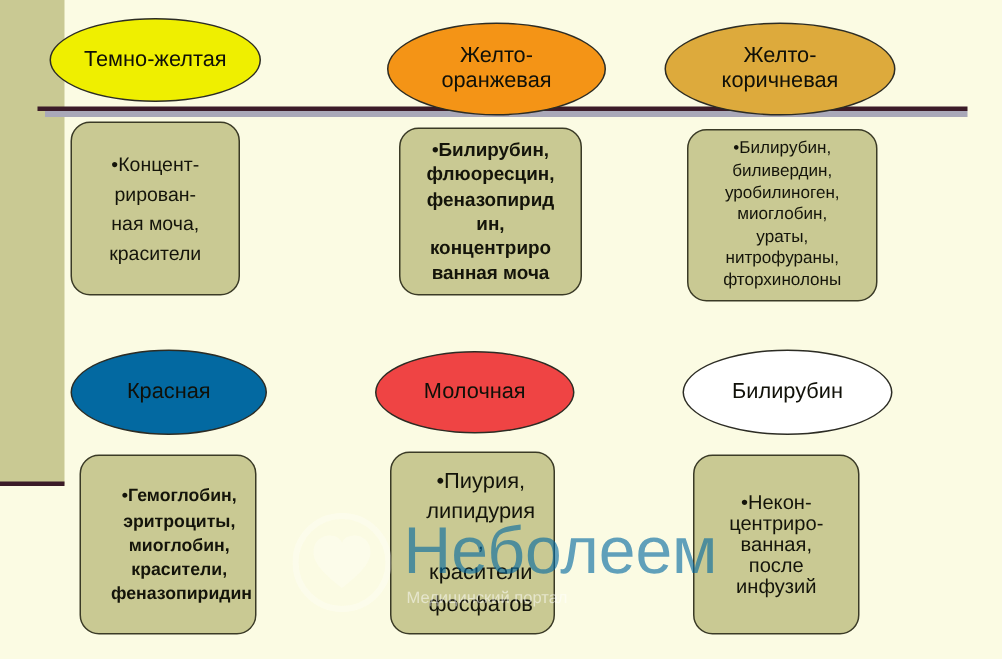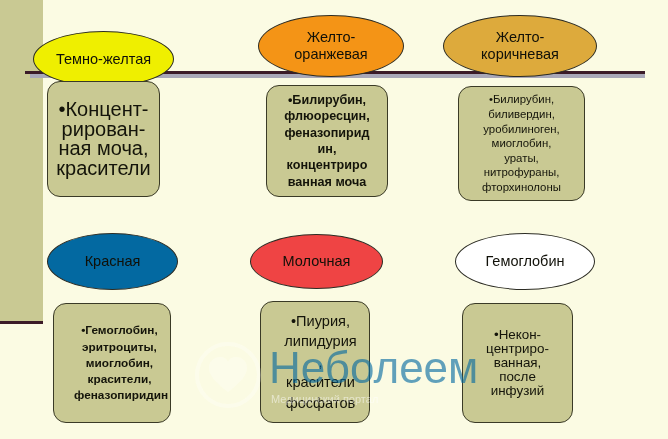--- a/index.html
+++ b/index.html
@@ -76,39 +76,39 @@
     box-sizing:border-box;
     display:flex;align-items:center;justify-content:center;
     text-align:center;
     color:#14140A;
     font-weight:bold;
     padding:4px 5px;
   }
   .box .txt{display:block;width:100%;white-space:pre-line;}
 
   
-  .box.b1{font-size:20px;line-height:19.5px;font-weight:400;justify-content:center;}
+  .box.b1{font-size:13px;line-height:19.5px;font-weight:400;justify-content:center;}
   .box.b2{font-size:12.6px;line-height:16.4px;}
   .box.b3{font-size:11.4px;line-height:14.6px;font-weight:400;}
   .box.b4{font-size:11.8px;line-height:16.2px;font-weight:bold;}
   .box.b5{font-size:14.6px;line-height:20.5px;font-weight:400;}
   .box.b6{font-size:13.4px;line-height:14px;font-weight:400;}
 </style>
 </head>
 <body>
 
 <div id="canvas">
 
   <div class="left-band"></div>
   <div class="rule rule-top"></div>
   <div class="rule-top-shadow"></div>
   <div class="rule rule-bottom"></div>
 
   <div class="node">
-    <div class="ellipse" style="left:33px;top:31px;width:141px;height:56px;background:#EFEF00;">
+    <div class="ellipse" style="left:33px;top:12px;width:141px;height:56px;background:#EFEF00;">
       <span>Темно-желтая</span>
     </div>
     <div class="box b1" style="left:47px;top:81px;width:113px;height:116px;">
       <span class="txt">•Концент-
 рирован-
 ная моча,
 красители</span>
     </div>
   </div>
 
@@ -164,21 +164,21 @@
       <span class="txt">•Пиурия,
 липидурия
 ,
 красители
 фосфатов</span>
     </div>
   </div>
 
   <div class="node">
     <div class="ellipse" style="left:455px;top:233px;width:140px;height:57px;background:#FFFFFF;">
-      <span>Гемоглобин</span>
+      <span>Билирубин</span>
     </div>
     <div class="box b6" style="left:462px;top:303px;width:111px;height:120px;">
       <span class="txt">•Некон-
 центриро-
 ванная,
 после
 инфузий</span>
     </div>
   </div>
 

